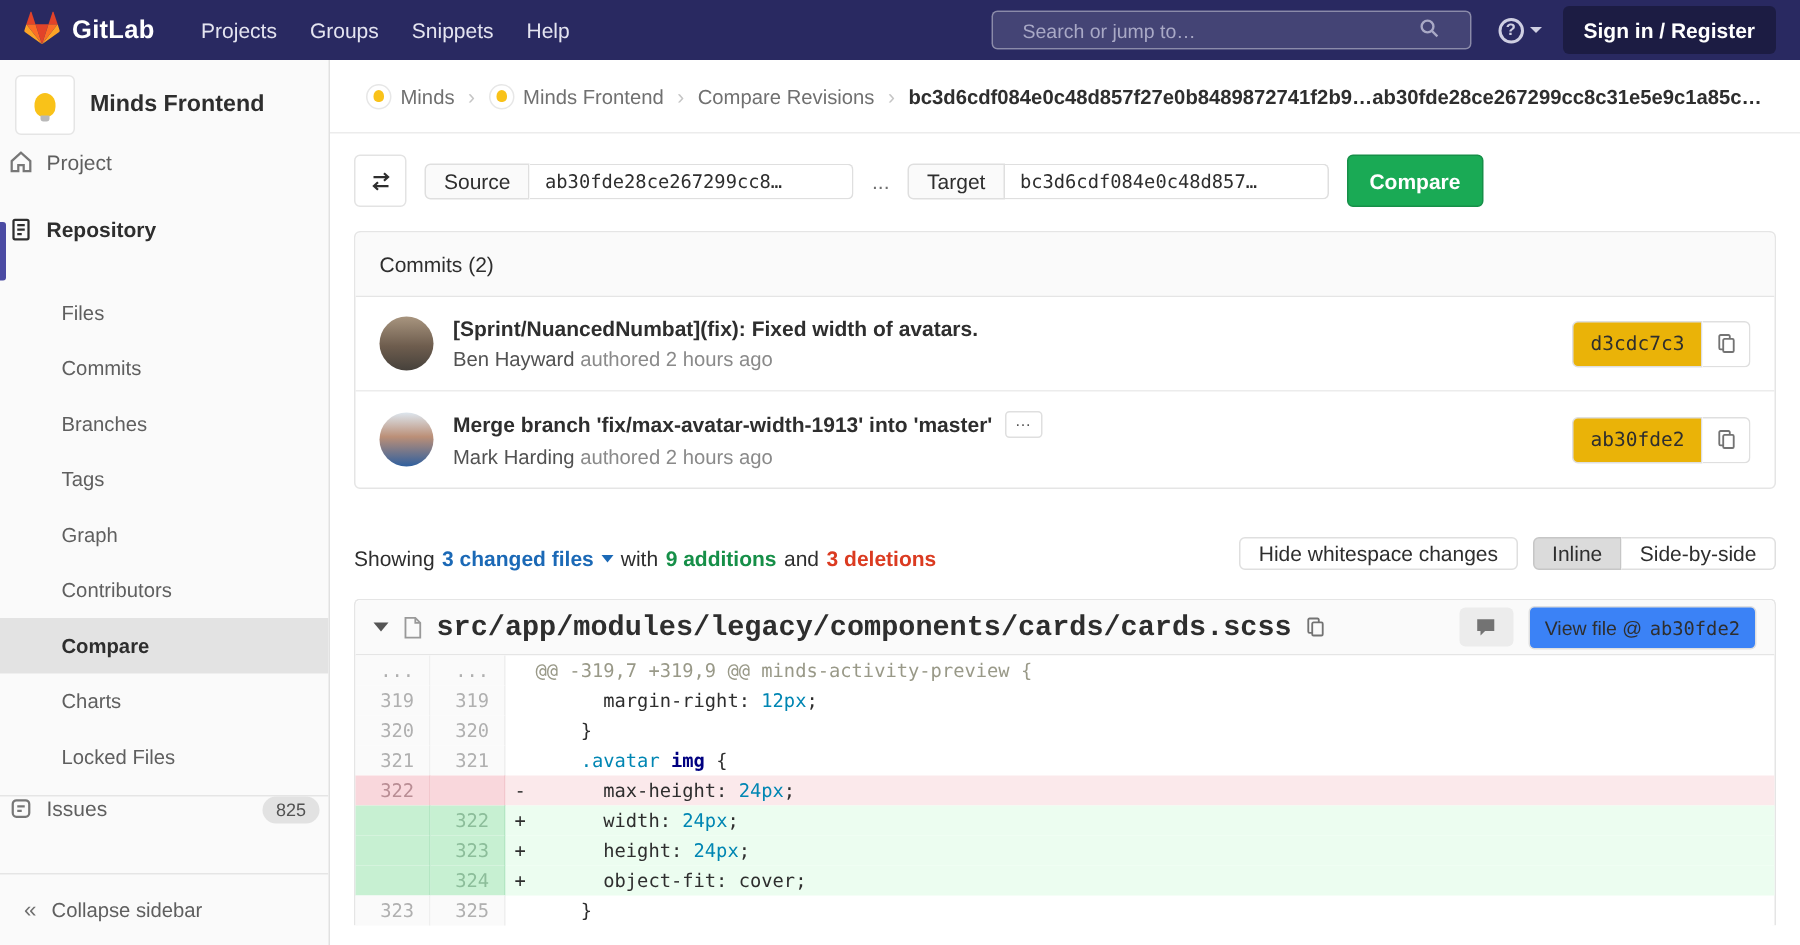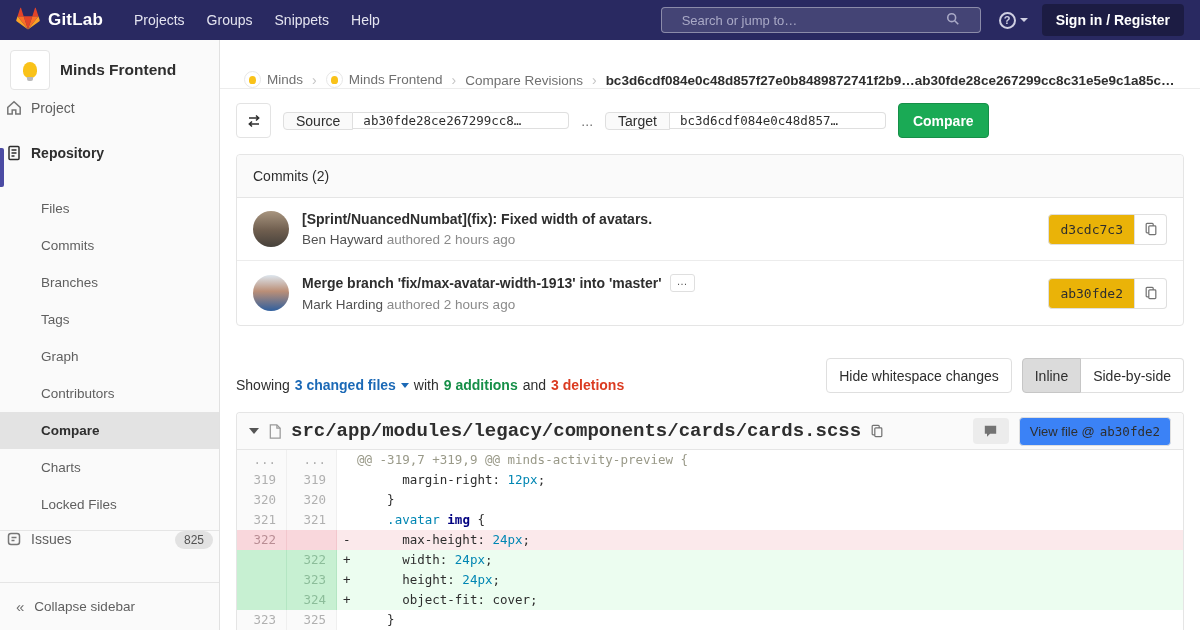--- a/index.html
+++ b/index.html
@@ -42,32 +42,32 @@
   .sub-item { height:37px; display:flex; align-items:center; padding-left:41px; color:#5f5f5f; font-size:13.5px; cursor:pointer; }
   .sub-item.active { background:#e3e3e3; color:#2e2e2e; font-weight:bold; }
   .sidebar-divider { border-top:1px solid #e5e5e5; margin:7px 0 0 0; }
   .issues-item { height:42px; }
   .badge { margin-left:auto; background:#e2e2e2; color:#525252; font-size:12px; padding:2px 9px; border-radius:9px; font-weight:normal; }
   .collapse-footer { margin-top:auto; border-top:1px solid #e5e5e5; height:48px; display:flex; align-items:center; gap:10px; padding:0 16px; color:#5f5f5f; cursor:pointer; font-size:13.5px; }
   .dbl-chevron { font-size:15px; color:#707070; line-height:1; }
 
   
   .main { flex:1; display:flex; flex-direction:column; overflow:hidden; min-width:0; }
-  .breadcrumbs { height:49px; border-bottom:1px solid #ececec; display:flex; align-items:flex-end; gap:9px; padding:0 24px; color:#707070; font-size:13.5px; flex:0 0 auto; }
+  .breadcrumbs { height:49px; border-bottom:1px solid #ececec; display:flex; align-items:center; gap:9px; padding:0 24px; color:#707070; font-size:13.5px; flex:0 0 auto; }
   .crumb { display:flex; align-items:center; gap:6px; cursor:pointer; white-space:nowrap; }
   .crumb-avatar { width:17px; height:17px; border-radius:50%; border:1px solid #e7e7e7; background:#fff; display:flex; align-items:center; justify-content:center; }
   .bulb-sm { width:7px; height:8px; background:#f9c219; border-radius:50% 50% 42% 42%; }
   .crumb-sep { color:#c5c5c5; font-size:14px; }
   .crumb-current { font-weight:bold; color:#2e2e2e; max-width:625px; overflow:hidden; text-overflow:ellipsis; white-space:nowrap; }
   .content { flex:1; padding:0 16px; overflow:hidden; }
 
   
   .compare-row { margin-top:14px; display:flex; align-items:center; gap:12px; }
   .icon-btn { width:35px; height:35px; border:1px solid #e3e3e3; background:#fff; border-radius:4px; display:flex; align-items:center; justify-content:center; cursor:pointer; }
-  .input-group { display:flex; height:24px;align-items:center; }
+  .input-group { display:flex; height:24px; }
   .input-prepend { border:1px solid #dfdfdf; background:#fafafa; border-radius:4px 0 0 4px; display:flex; align-items:center; padding:0 12px; color:#2e2e2e; }
   .ref-input { border:1px solid #dfdfdf; border-left:0; border-radius:0 4px 4px 0; background:#fff; width:216px; display:flex; align-items:center; padding:0 10px; font-size:12.5px; color:#2e2e2e; cursor:text; overflow:hidden; white-space:nowrap; }
   .dots { color:#707070; }
   .btn-green { height:35px; background:#1aaa55; border:1px solid #168f48; border-radius:4px; color:#fff; font-weight:bold; font-size:14px; padding:0 14px; display:flex; align-items:center; cursor:pointer; }
 
   
   .panel { border:1px solid #e5e5e5; border-radius:4px; margin-top:16px; }
   .panel-header { background:#fafafa; border-bottom:1px solid #e5e5e5; border-radius:4px 4px 0 0; padding:13px 16px; color:#2e2e2e; }
   .commit-row { display:flex; align-items:center; gap:13px; padding:13px 16px; }
   .commit-row + .commit-row { border-top:1px solid #ececec; }
@@ -86,21 +86,21 @@
   .copy-btn { border:1px solid #dfdfdf; border-left:0; background:#fff; border-radius:0 4px 4px 0; width:32px; display:flex; align-items:center; justify-content:center; cursor:pointer; }
 
   
   .summary-row { margin-top:32px; display:flex; align-items:flex-end; }
   .summary-text { display:flex; align-items:center; gap:5px; color:#2e2e2e; }
   .files-link { color:#1b69b6; font-weight:bold; cursor:pointer; display:flex; align-items:center; gap:5px; }
   .caret-blue { width:0; height:0; border-left:4px solid transparent; border-right:4px solid transparent; border-top:5px solid #1b69b6; }
   .additions { color:#168f48; font-weight:bold; }
   .deletions { color:#db3b21; font-weight:bold; }
   .summary-actions { margin-left:auto; display:flex; gap:10px; }
-  .btn { height:35px; border:1px solid #dfdfdf; background:#fff; border-radius:4px; padding:0 12px; display:flex; align-items:center; font-size:14px; color:#2e2e2e; cursor:pointer; white-space:nowrap; }
+  .btn { height:22px; border:1px solid #dfdfdf; background:#fff; border-radius:4px; padding:0 12px; display:flex; align-items:center; font-size:14px; color:#2e2e2e; cursor:pointer; white-space:nowrap; }
   .btn-group { display:flex; }
   .btn-group .btn { border-radius:0; }
   .btn-group .btn:first-child { border-radius:4px 0 0 4px; }
   .btn-group .btn:last-child { border-radius:0 4px 4px 0; border-left:0; }
   .btn.active { background:#dbdbdb; border-color:#c6c6c6; }
 
   
   .diff-panel { margin-top:19px; border:1px solid #e5e5e5; border-bottom:0; border-radius:4px 4px 0 0; }
   .diff-header { height:37px; background:#fafafa; border-bottom:1px solid #e5e5e5; border-radius:4px 4px 0 0;
     display:flex; align-items:center; gap:9px; padding:0 12px; }

